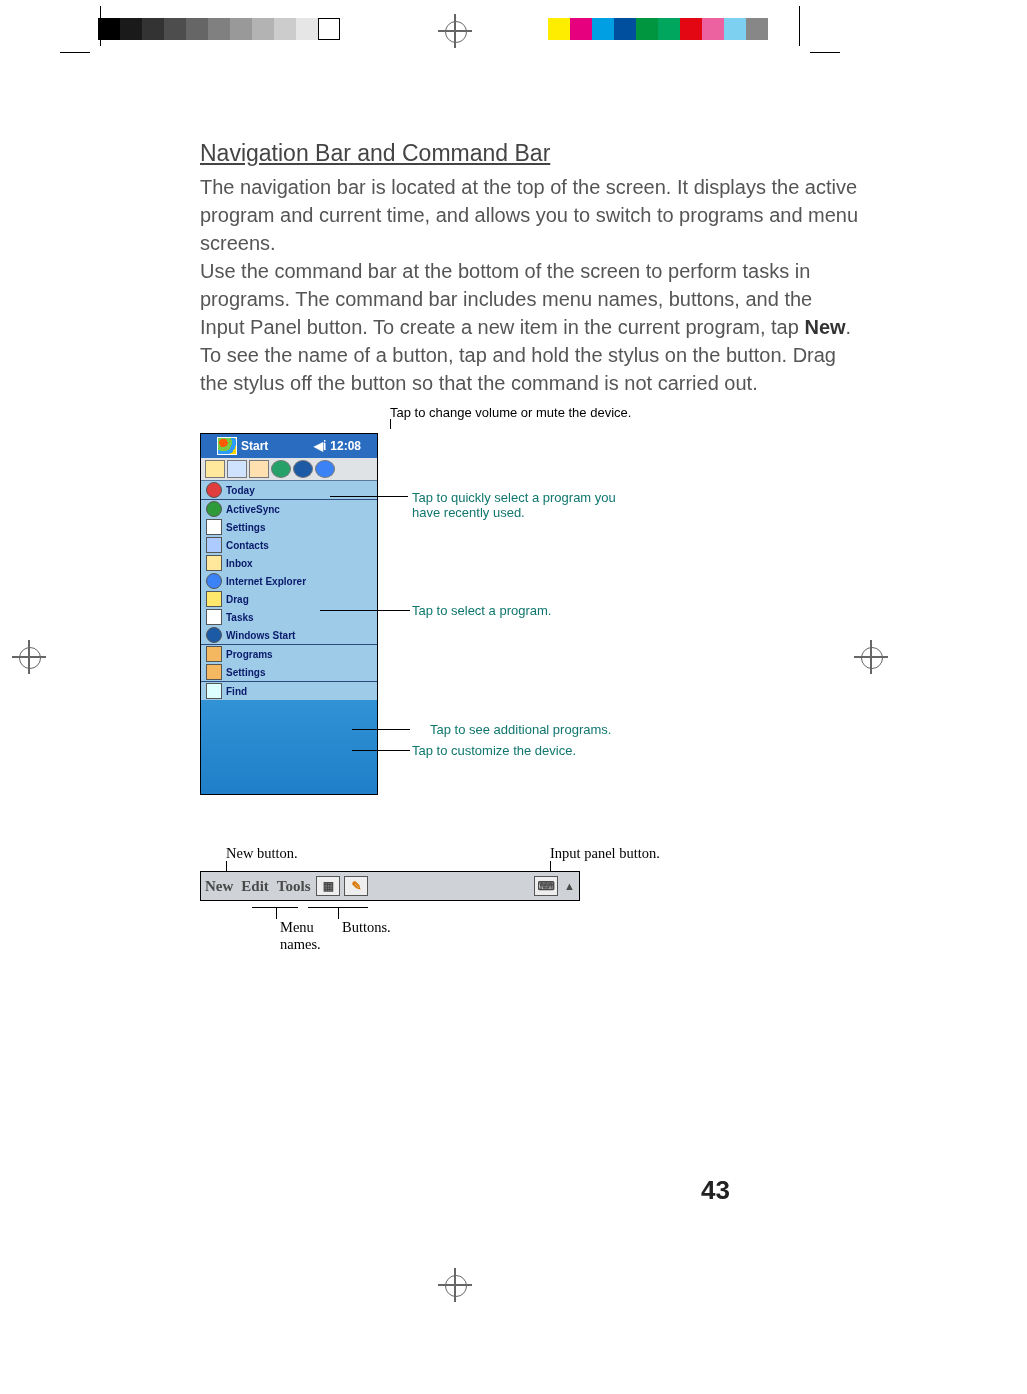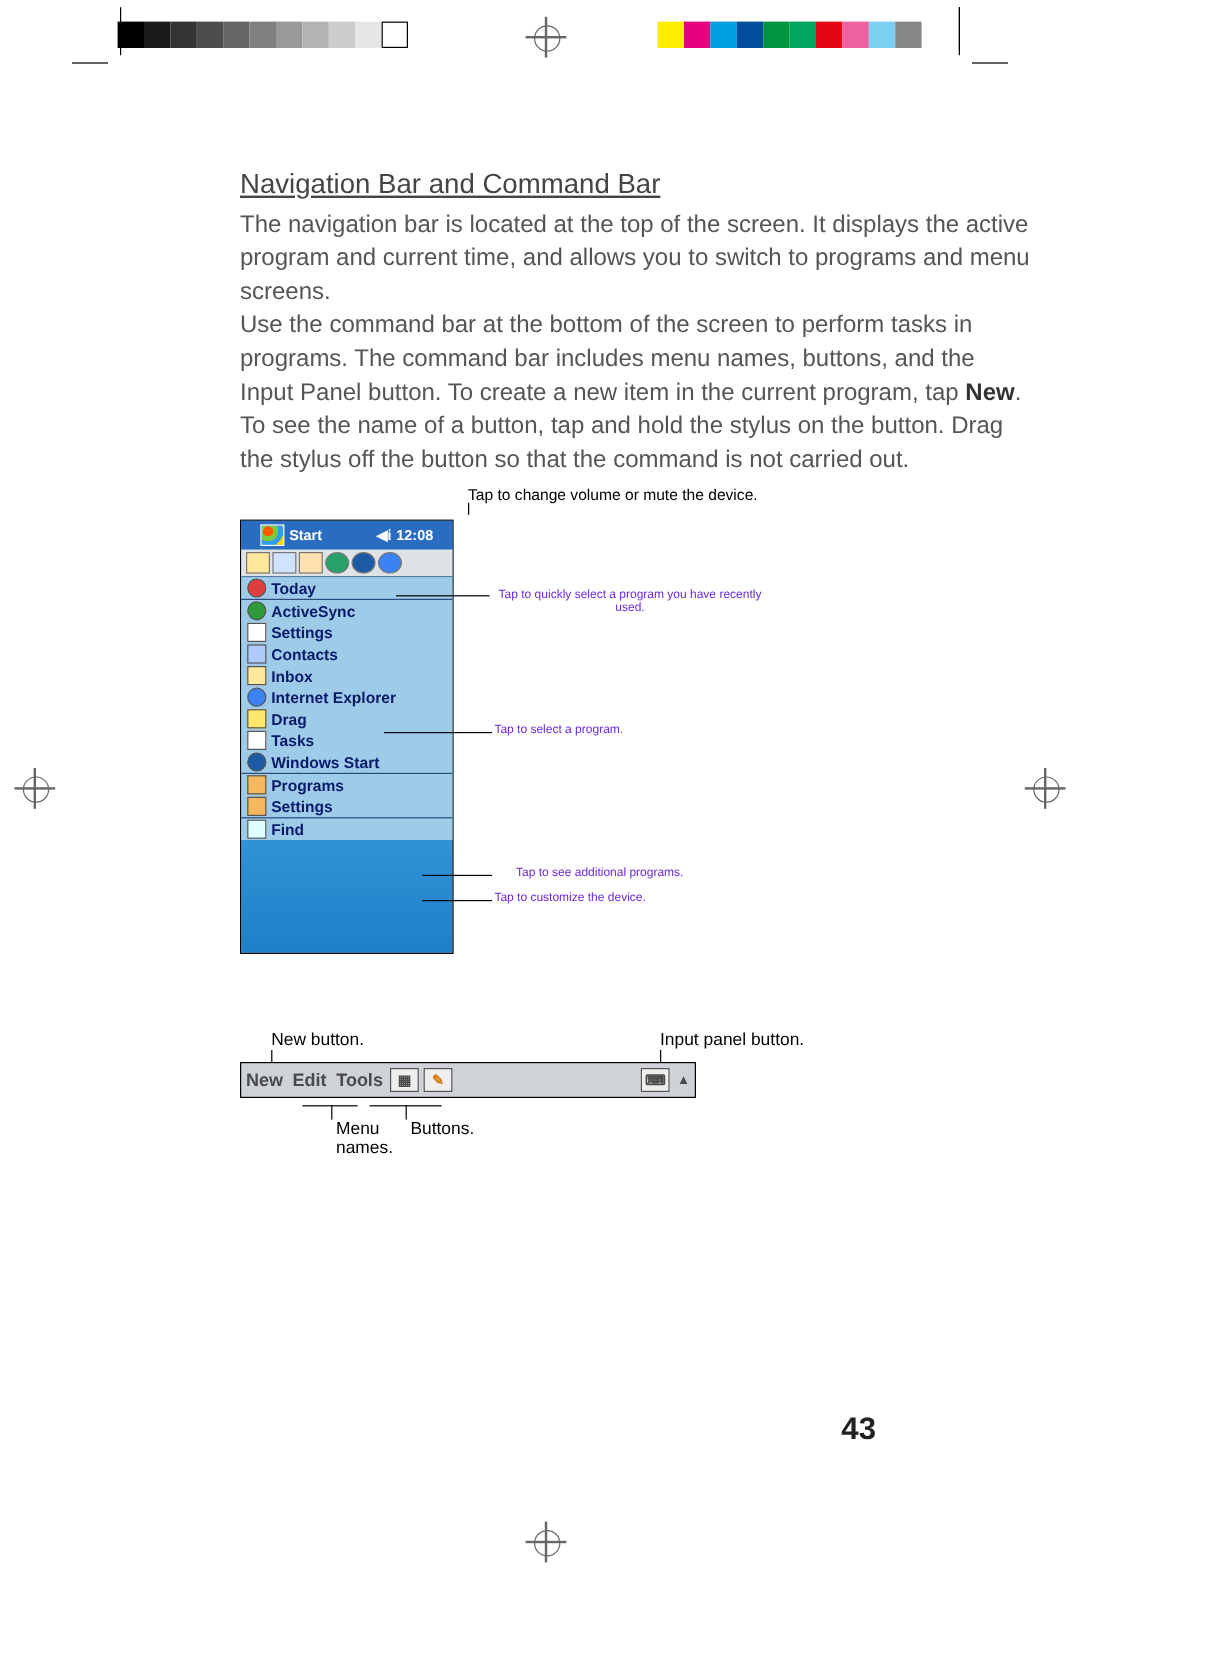--- a/index.html
+++ b/index.html
@@ -126,46 +126,45 @@
   background: #9dcbe8;
 }
 .menu-section { border-bottom: 1px solid #2b4a80; }
 .menu-item {
   display: flex;
   align-items: center;
   gap: 4px;
   padding: 1px 5px;
   color: #0a1a6a;
   font-weight: bold;
-  font-size: 13px;
+  font-size: 10px;
 }
 .menu-item .ico {
   width: 14px; height: 14px;
   background: #fff;
   border: 1px solid #555;
   display: inline-block;
 }
 .callout {
   position: absolute;
-  font-size: 10px;
-  color: #6d28d9;
-  text-align: center;
+  font-size: 13px;
+  color: #0f766e;
 }
 .callout .line {
   position: absolute;
   height: 1px;
   background: #000;
 }
 
 .figure2 {
   position: relative;
-  margin-top: 14px;
   height: 120px;
   font-size: 14.5px;
   color: #000;
+  font-family: Liberation Serif, serif;
 }
 .f2-label { position: absolute; }
 .cmdbar {
   position: absolute;
   left: 0; top: 26px;
   width: 370px;
   height: 28px;
   background: #cfd3d8;
   border: 1px solid #000;
   display: flex;

